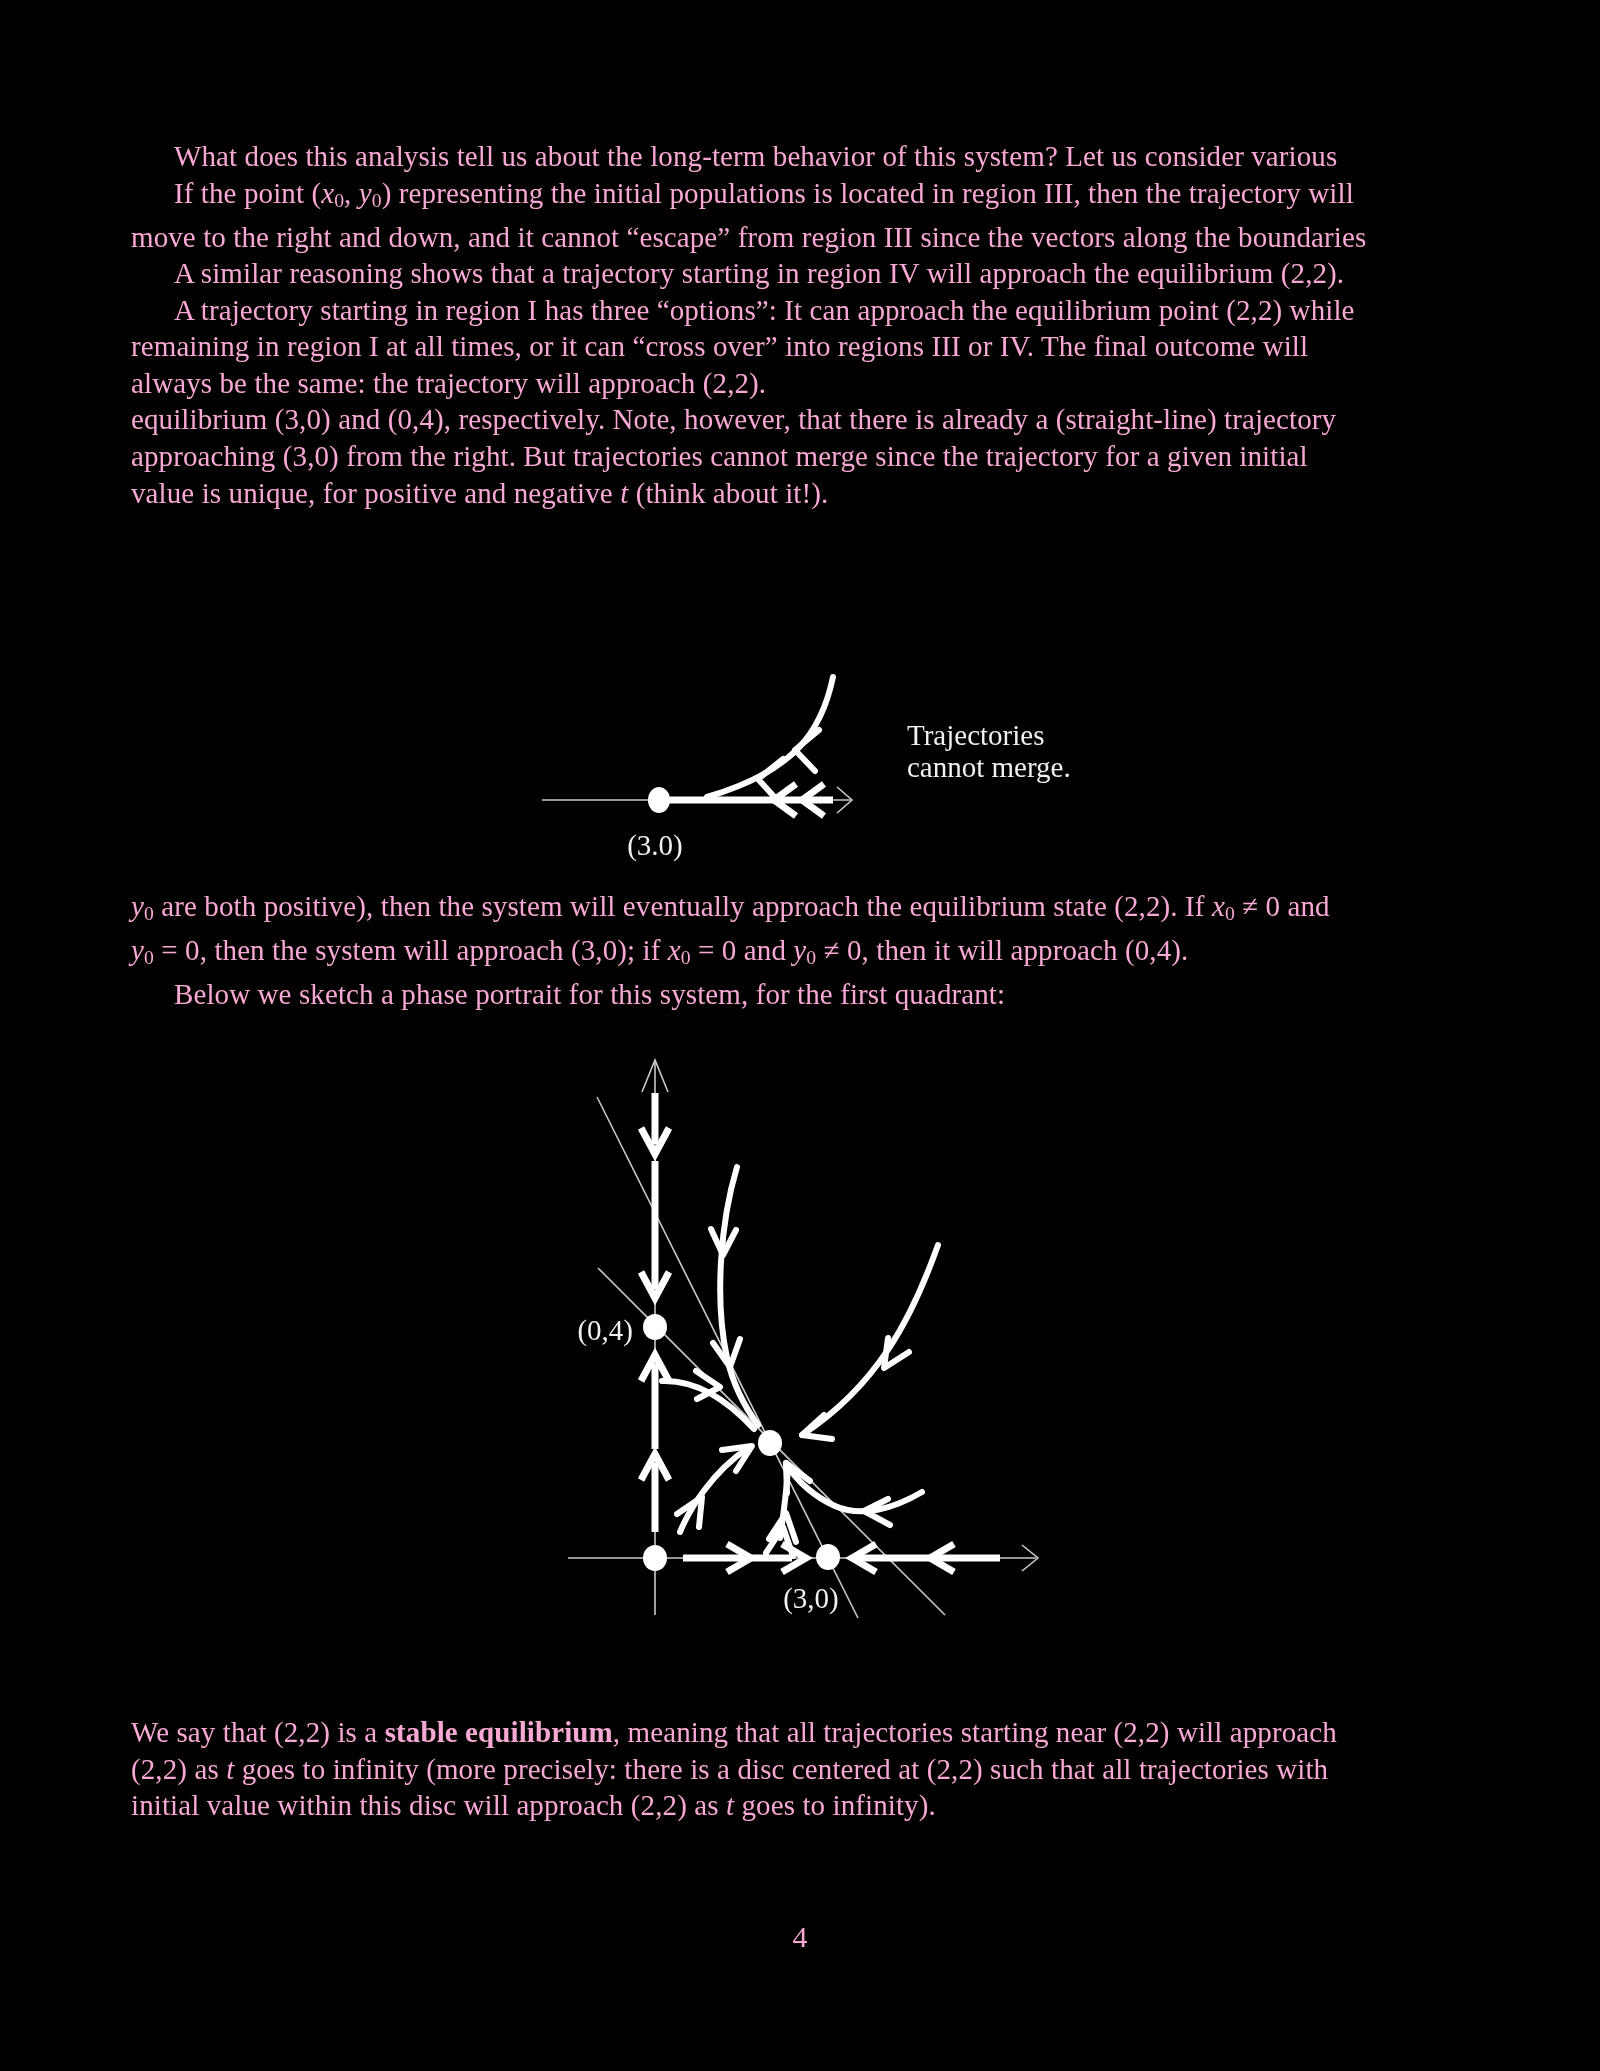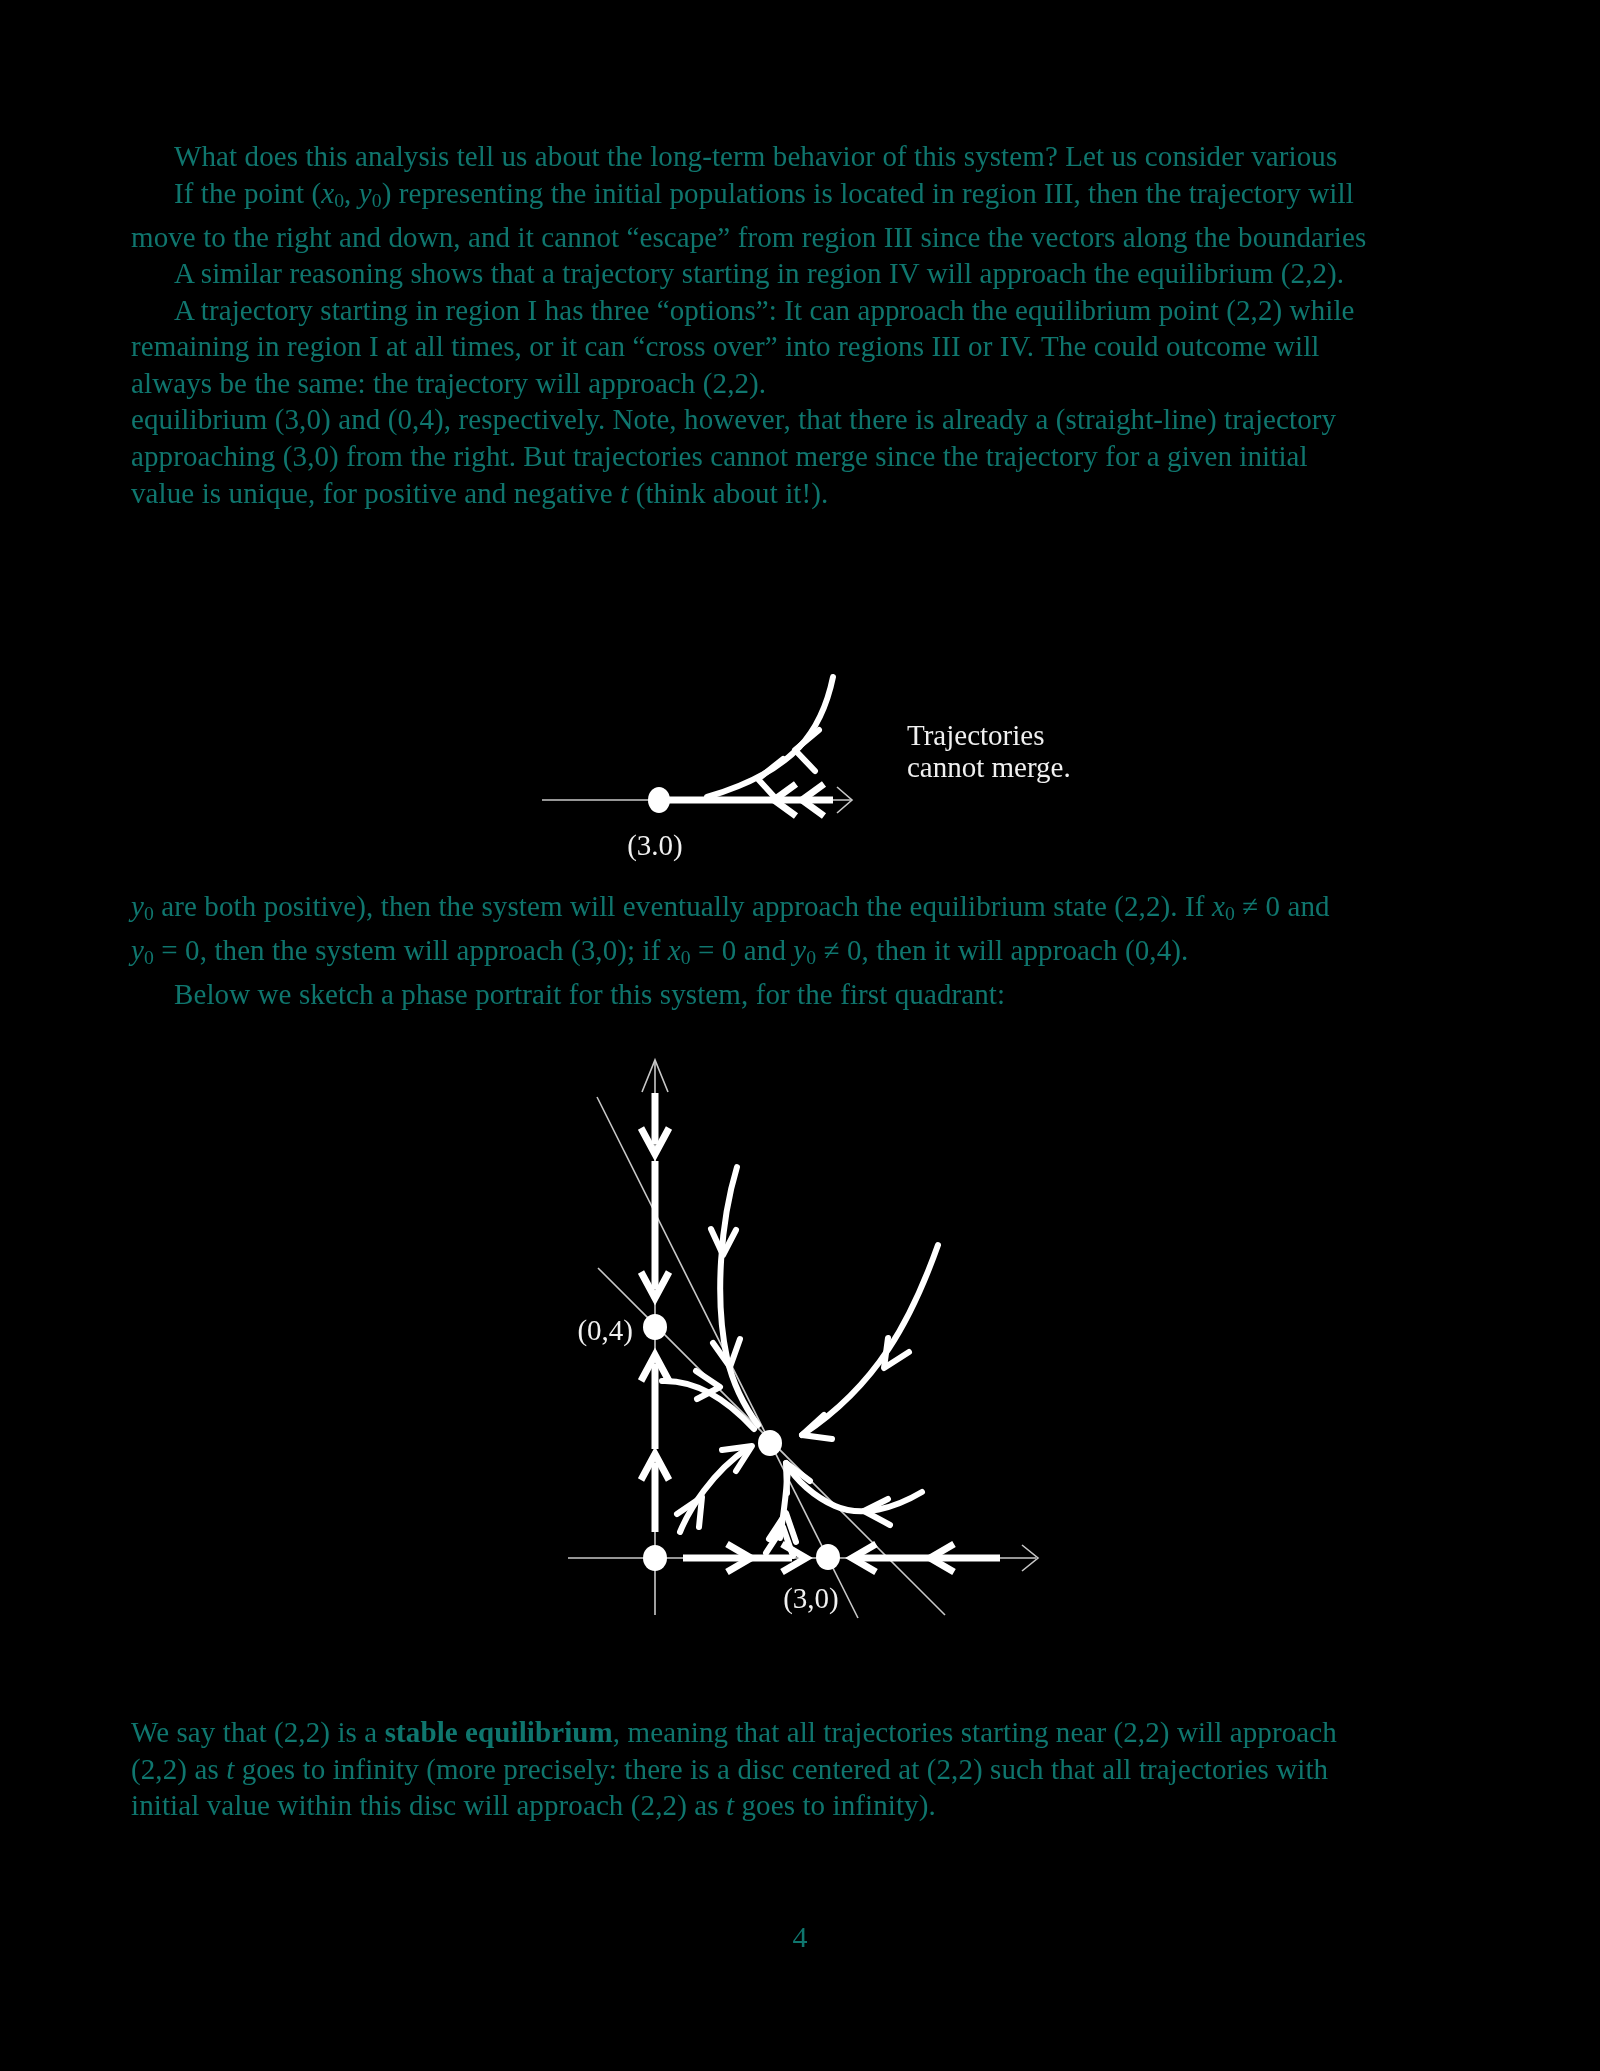--- a/index.html
+++ b/index.html
@@ -1,20 +1,20 @@
 <!DOCTYPE html>
 <html><head>
 <meta charset="utf-8">
 <style>
   html,body{margin:0;padding:0;background:#000;}
   #page{
     position:relative;
     width:1600px;height:2071px;
     background:#000000;
-    color:#0f766e;
+    color:#f9a8d4;
     font-family:"Liberation Serif","DejaVu Serif",serif;
     overflow:hidden;
   }
   .text-block{
     position:absolute;
     left:131px;
     width:1390px;
   }
   .line{
     font-size:29px;
@@ -52,21 +52,21 @@
 <body>
 
 <div id="page">
 
   <div id="block-1" class="text-block">
       <div class="line indent"><span>What does this analysis tell us about the long-term behavior of this system? Let us consider various</span></div>
       <div class="line indent"><span>If the point (</span><span class="seg-i">x</span><span class="seg-sub">0</span><span>, </span><span class="seg-i">y</span><span class="seg-sub">0</span><span>) representing the initial populations is located in region III, then the trajectory will</span></div>
       <div class="line"><span>move to the right and down, and it cannot “escape” from region III since the vectors along the boundaries</span></div>
       <div class="line indent"><span>A similar reasoning shows that a trajectory starting in region IV will approach the equilibrium (2,2).</span></div>
       <div class="line indent"><span>A trajectory starting in region I has three “options”: It can approach the equilibrium point (2,2) while</span></div>
-      <div class="line"><span>remaining in region I at all times, or it can “cross over” into regions III or IV. The could outcome will</span></div>
+      <div class="line"><span>remaining in region I at all times, or it can “cross over” into regions III or IV. The final outcome will</span></div>
       <div class="line"><span>always be the same: the trajectory will approach (2,2).</span></div>
       <div class="line"><span>equilibrium (3,0) and (0,4), respectively. Note, however, that there is already a (straight-line) trajectory</span></div>
       <div class="line"><span>approaching (3,0) from the right. But trajectories cannot merge since the trajectory for a given initial</span></div>
       <div class="line"><span>value is unique, for positive and negative </span><span class="seg-i">t</span><span> (think about it!).</span></div>
     </div>
   <div id="block-2" class="text-block">
       <div class="line"><span class="seg-i">y</span><span class="seg-sub">0</span><span> are both positive), then the system will eventually approach the equilibrium state (2,2). If </span><span class="seg-i">x</span><span class="seg-sub">0</span><span> ≠ 0 and</span></div>
       <div class="line"><span class="seg-i">y</span><span class="seg-sub">0</span><span> = 0, then the system will approach (3,0); if </span><span class="seg-i">x</span><span class="seg-sub">0</span><span> = 0 and </span><span class="seg-i">y</span><span class="seg-sub">0</span><span> ≠ 0, then it will approach (0,4).</span></div>
       <div class="line indent"><span>Below we sketch a phase portrait for this system, for the first quadrant:</span></div>
     </div>

